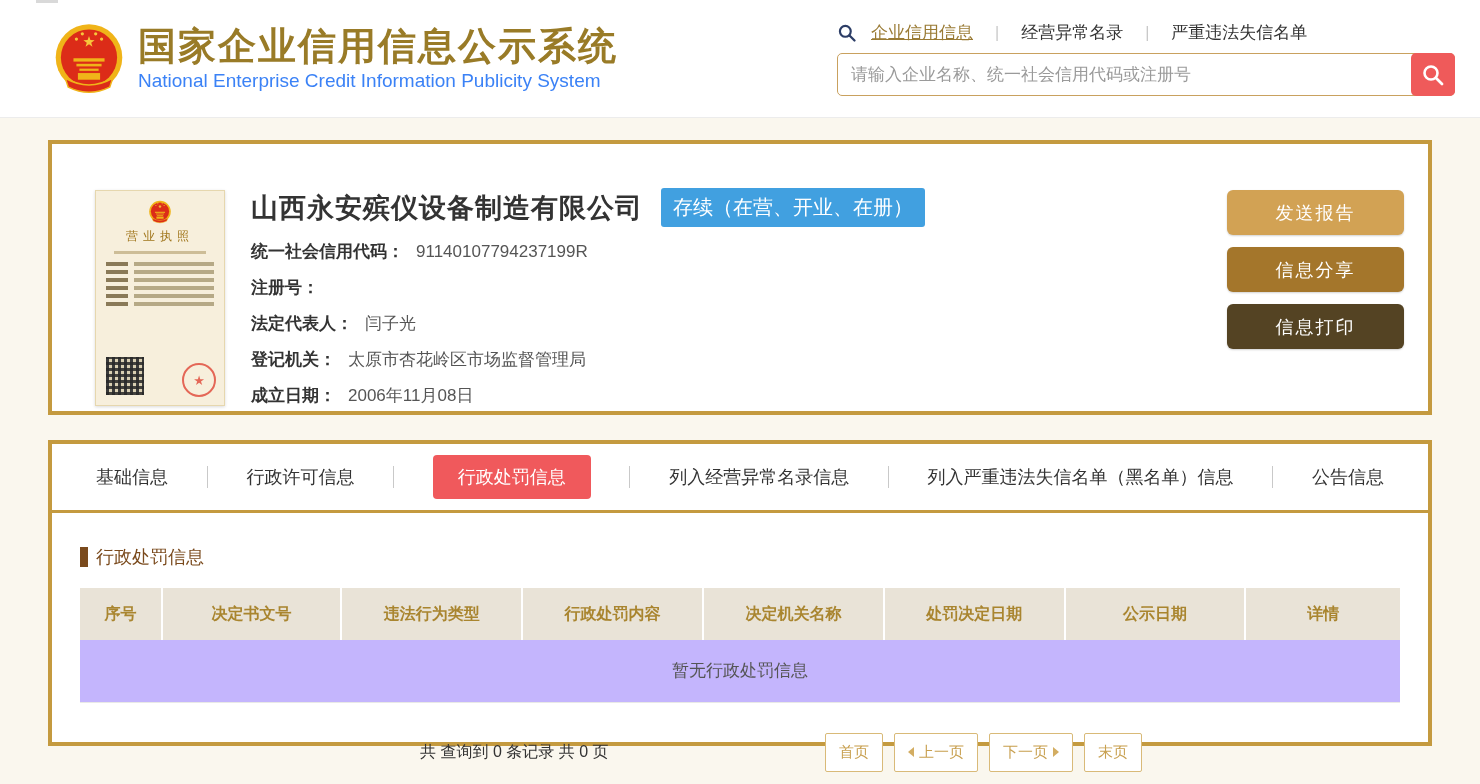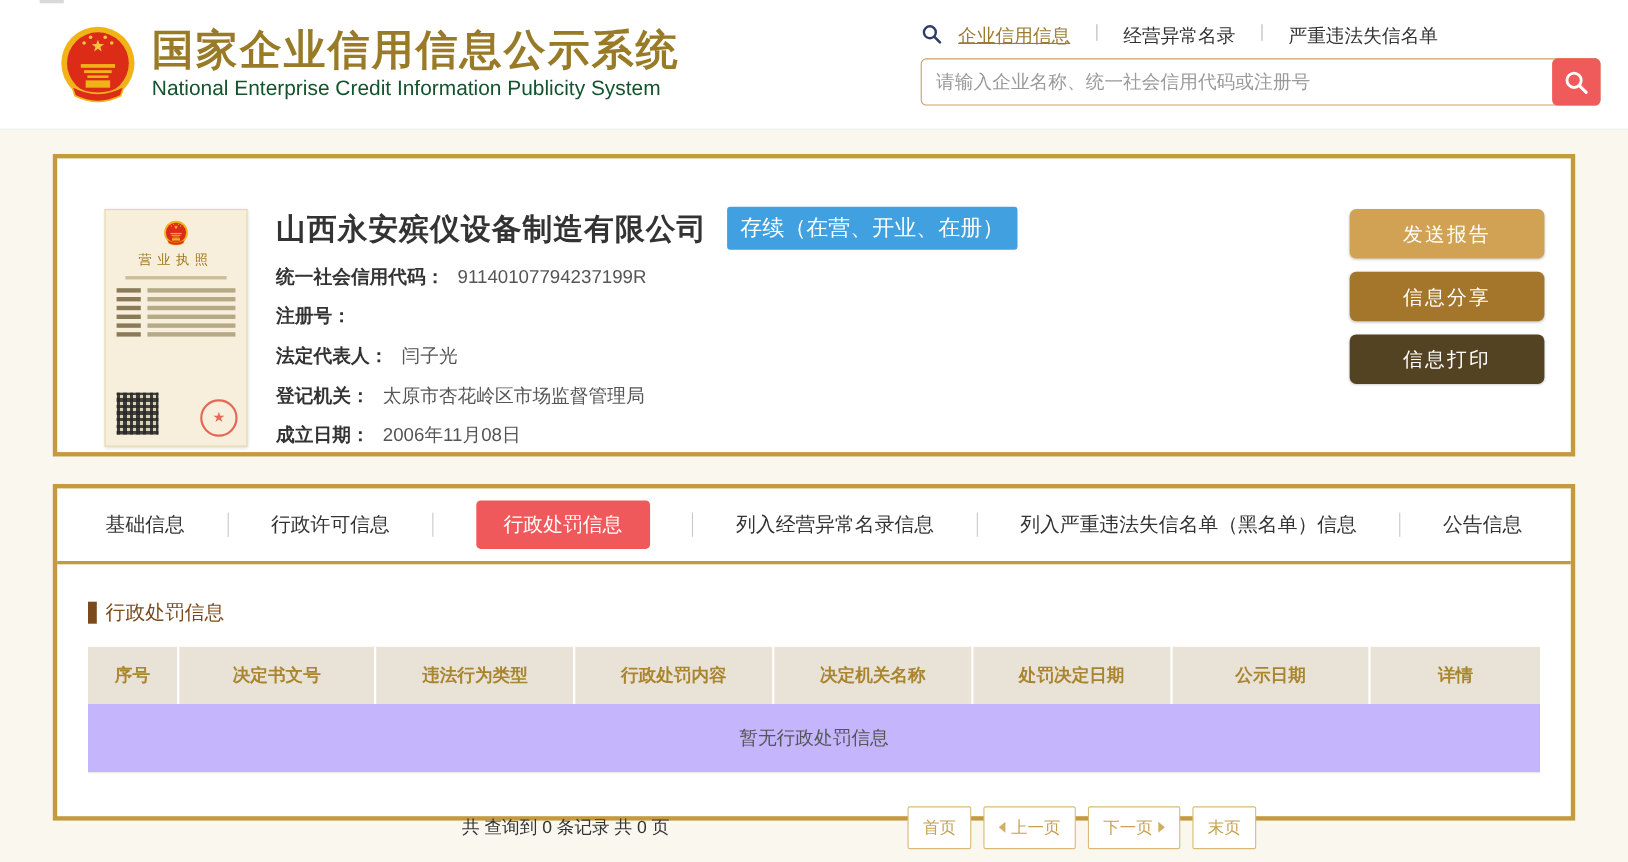--- a/index.html
+++ b/index.html
@@ -14,24 +14,24 @@
     background:#fff; height:118px; display:flex; align-items:center;
     justify-content:space-between; padding:0 25px 0 52px;
     border-bottom:1px solid #ececec;
   }
   .brand { display:flex; align-items:center; }
   .emblem { width:74px; height:78px; flex:0 0 auto; }
   .brand-text { margin-left:12px; }
   .site-title {
     font-size:38px; font-weight:bold; color:#997b27; letter-spacing:2px; line-height:1.15;
   }
-  .site-subtitle { font-size:19px; color:#14532d; margin-top:2px; }
+  .site-subtitle { font-size:19px; color:#3b82f6; margin-top:2px; }
 
   .header-right { width:618px; margin-right:0; }
-  .nav-row { display:flex; align-items:flex-start; font-size:17px; margin-bottom:9px; }
+  .nav-row { display:flex; align-items:center; font-size:17px; margin-bottom:9px; }
   .nav-search-icon { width:20px; height:20px; margin-right:14px; }
   .nav-link { color:#333; text-decoration:none; cursor:pointer; }
   .nav-link.active { color:#9a7b35; text-decoration:underline; }
   .nav-sep { color:#c9c9c9; margin:0 22px; font-size:16px; }
   .search-row { position:relative; }
   .search-input {
     width:100%; height:43px; border:1px solid #c9a15e; border-radius:5px;
     padding:0 56px 0 13px; font-size:17px; color:#333; outline:none;
     font-family:inherit; background:#fff;
   }

